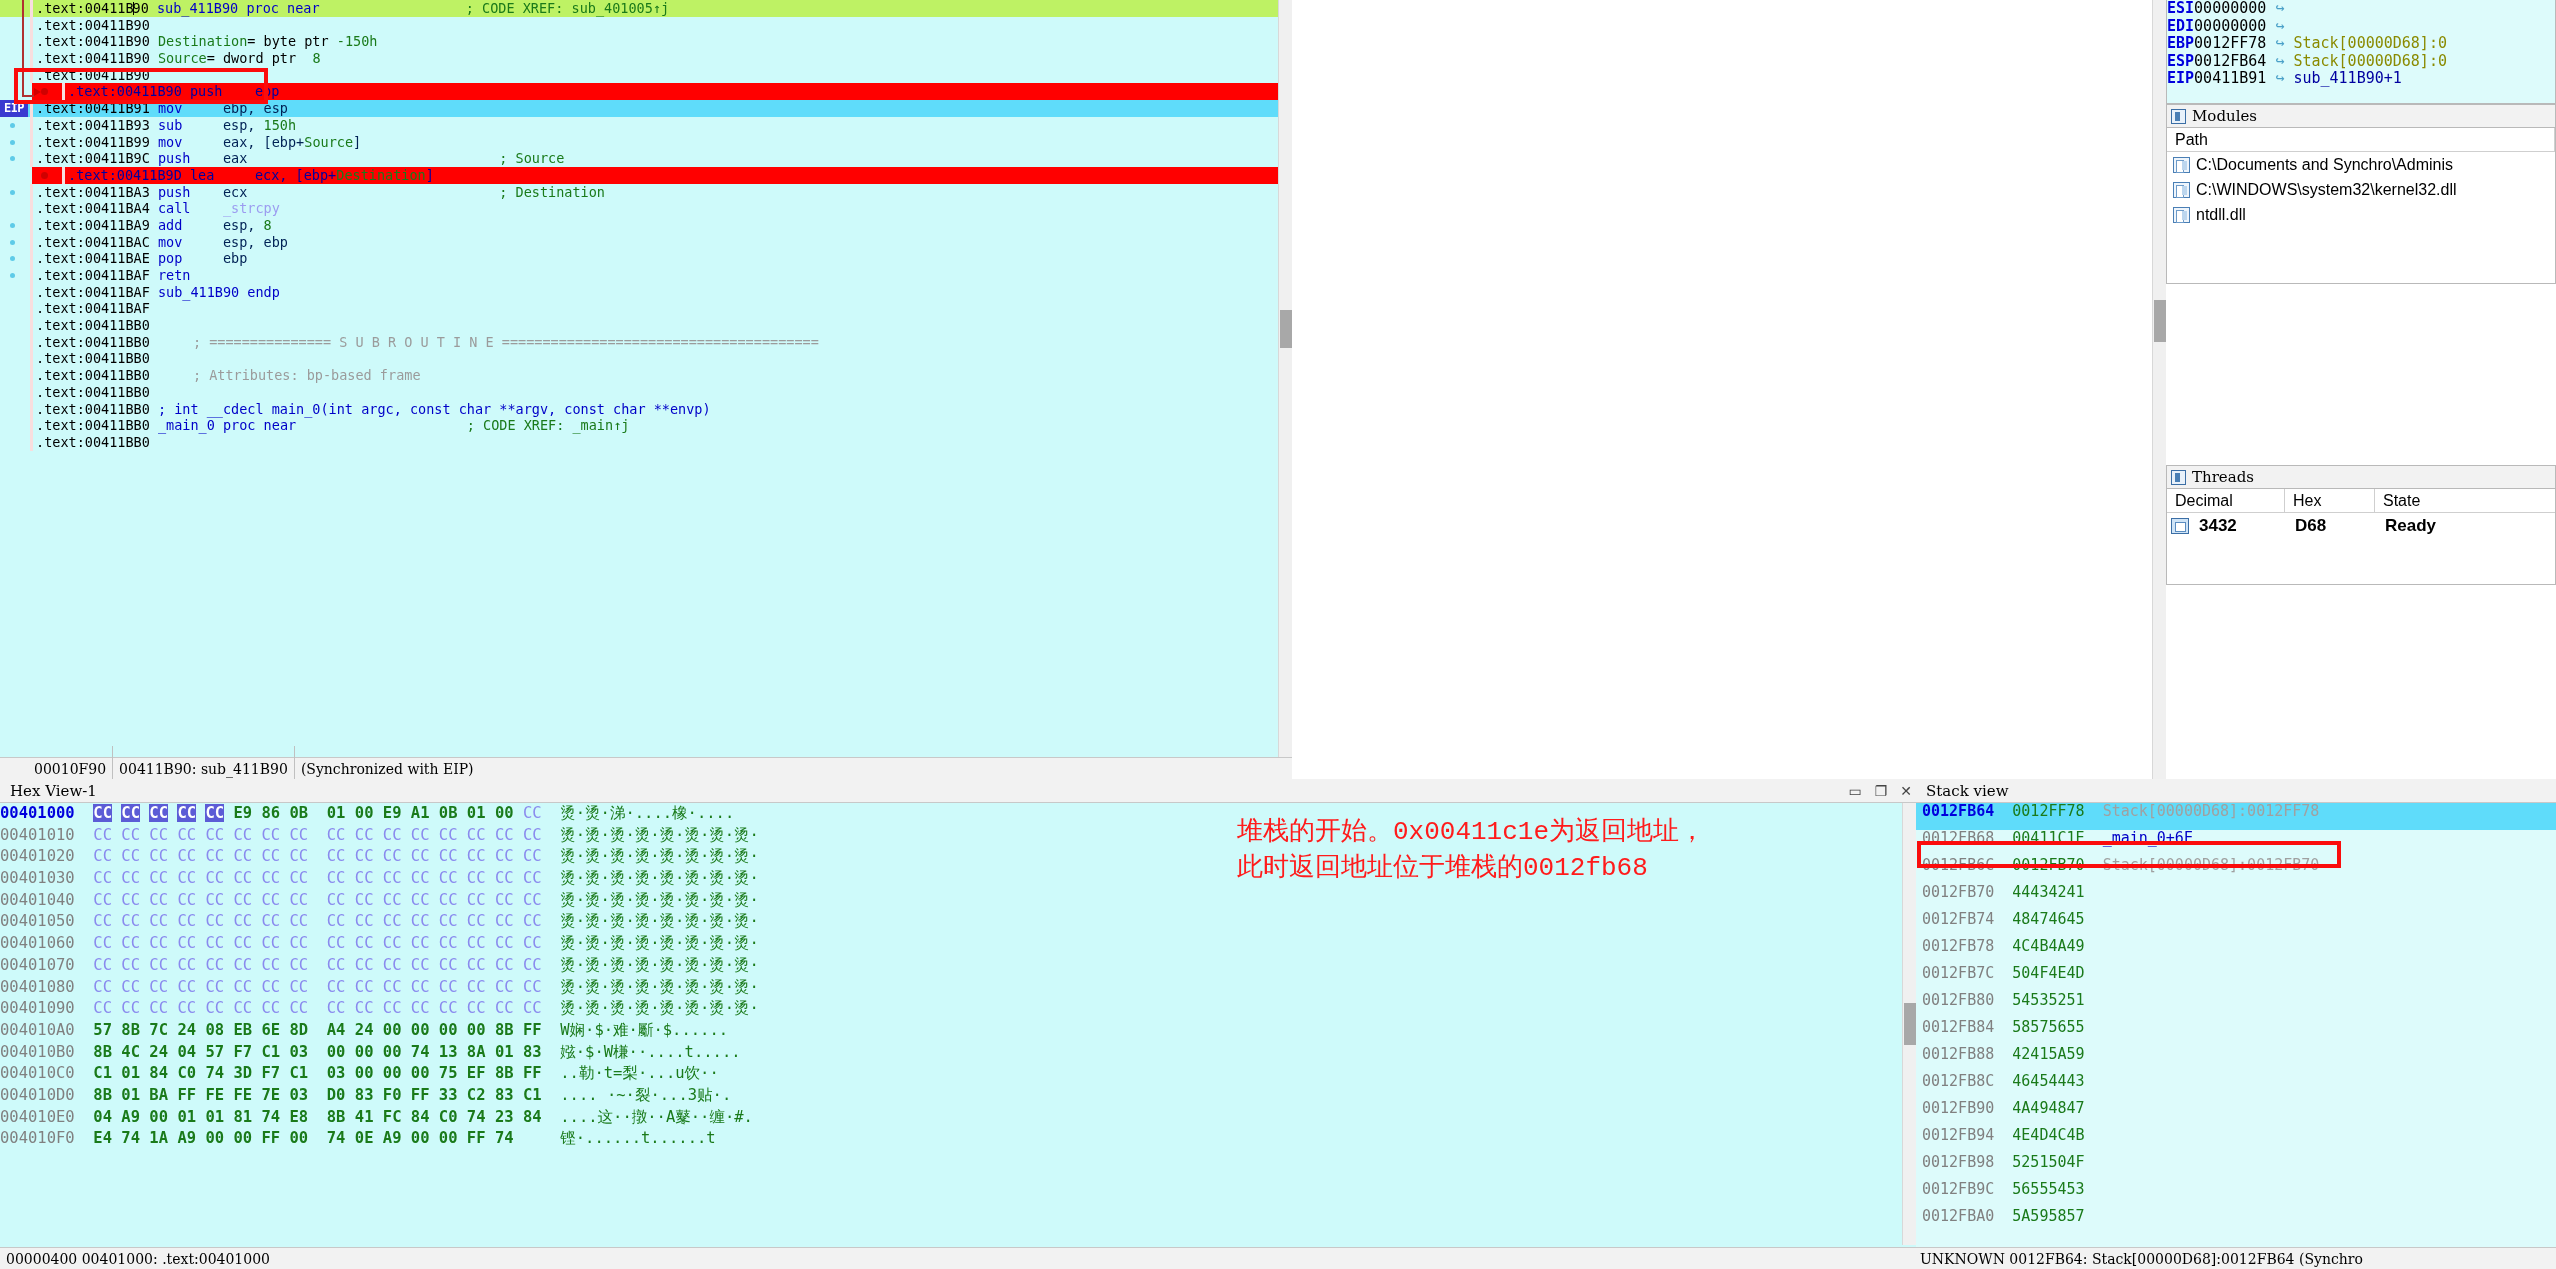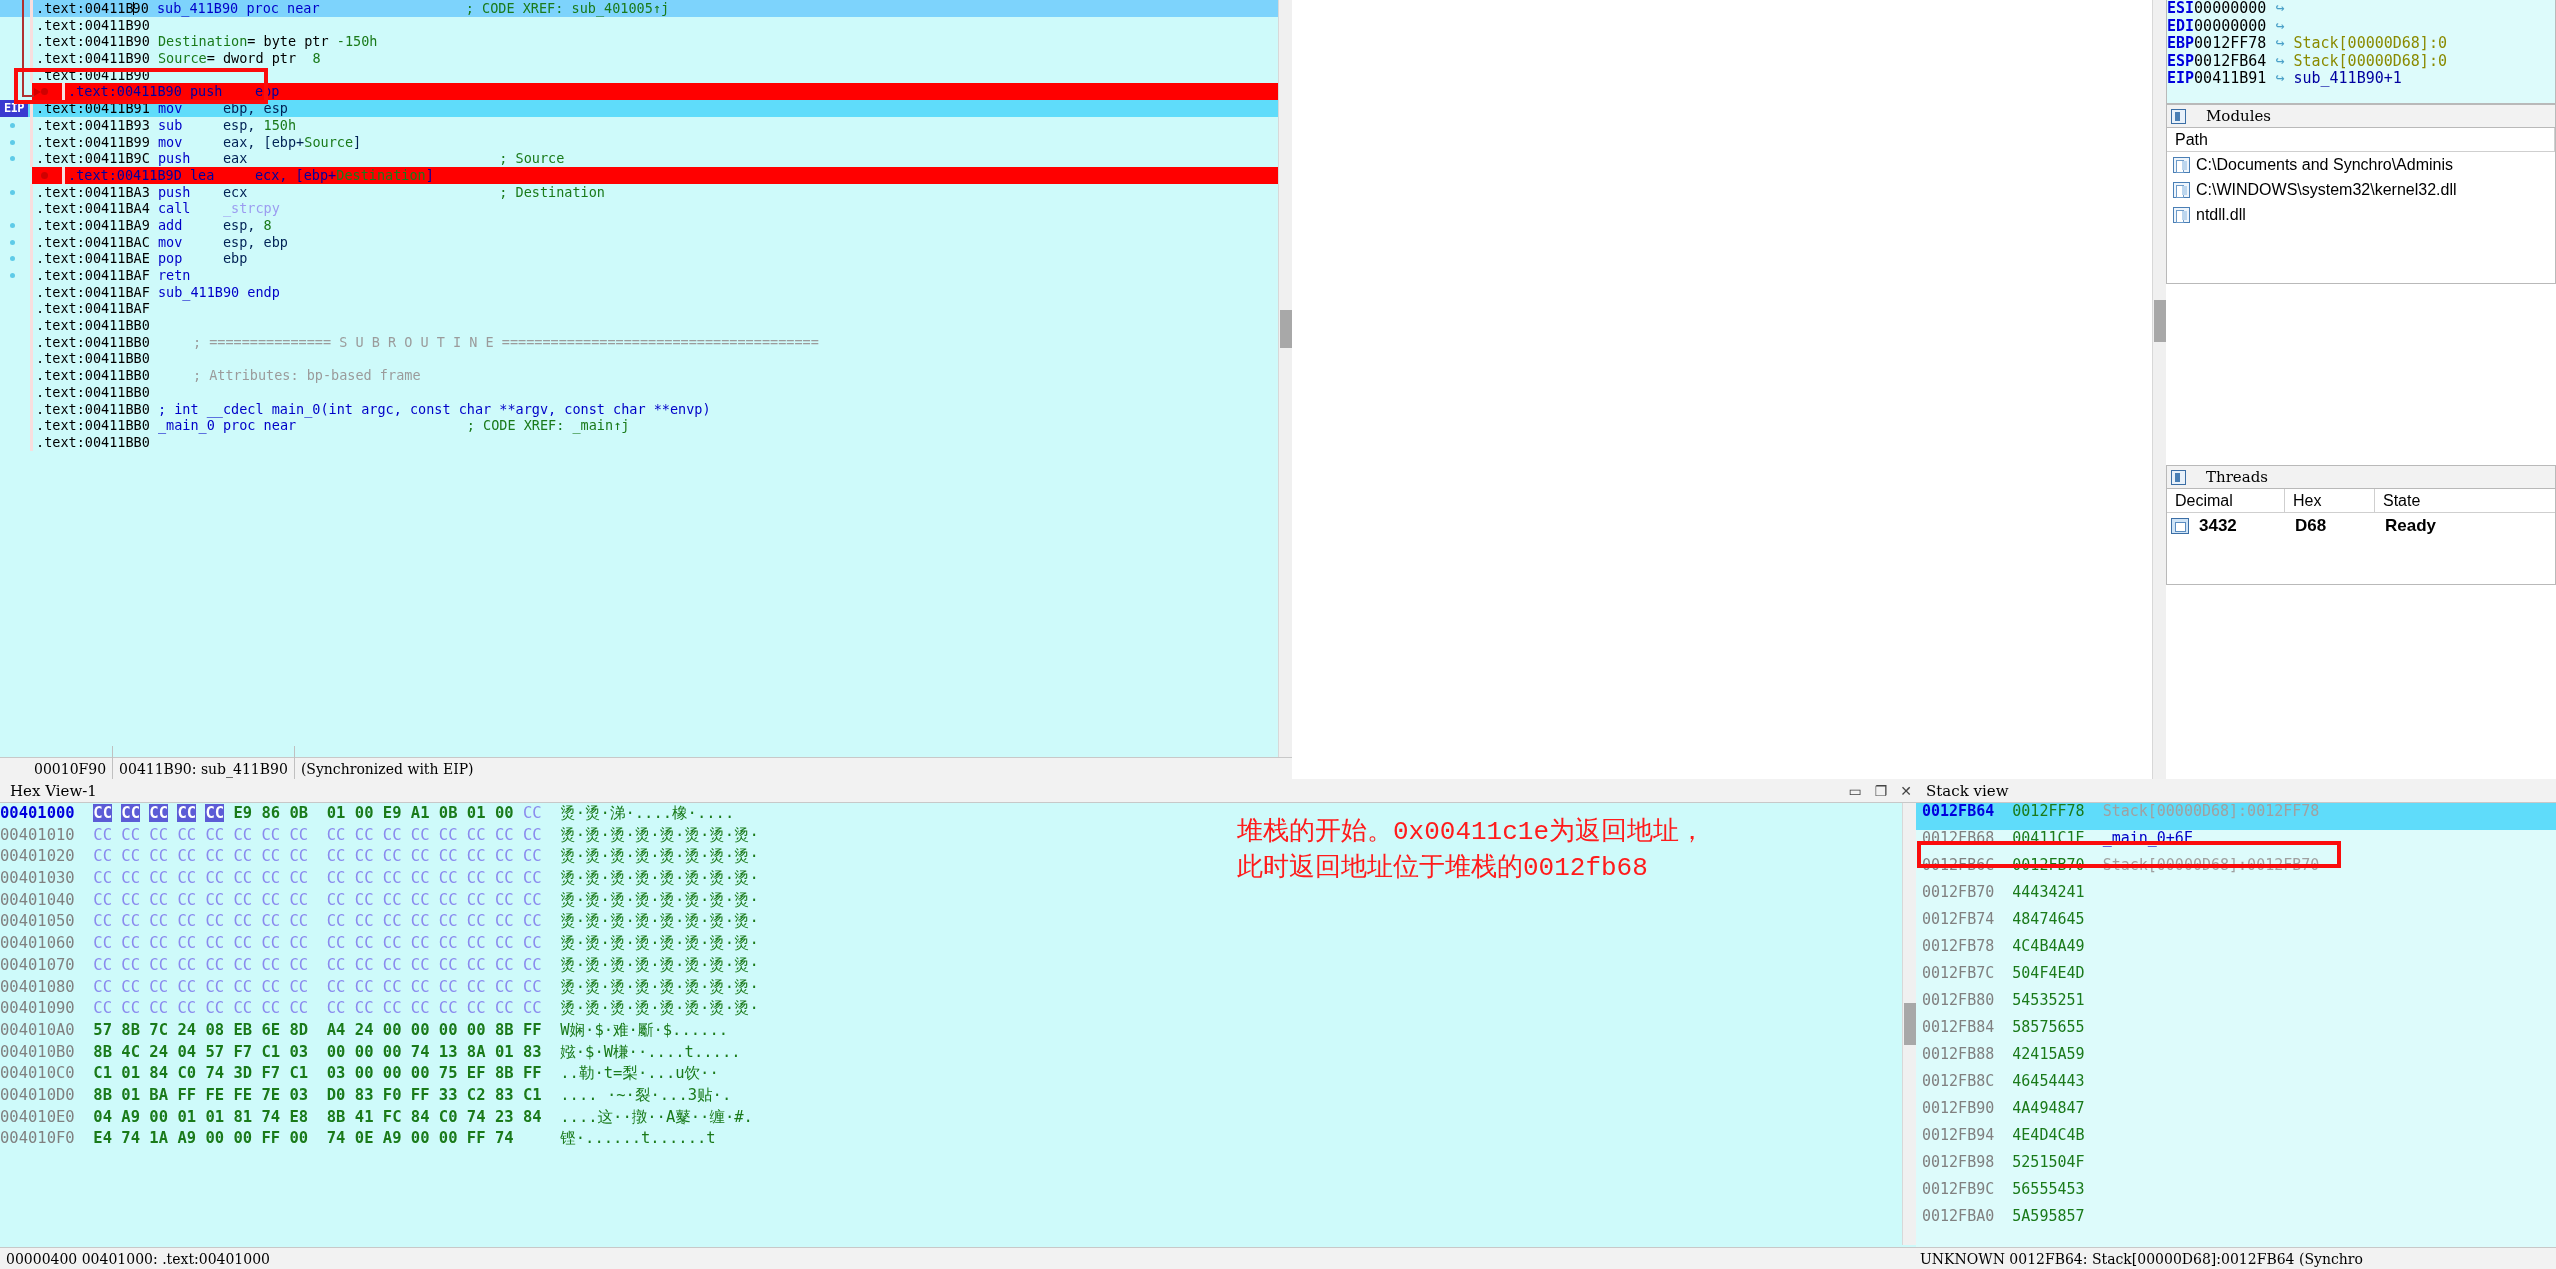--- a/index.html
+++ b/index.html
@@ -43,21 +43,21 @@
   .reg  { color: #002255; }
   .num  { color: #1a7a1a; }
   .var  { color: #1a7a1a; }
   .cmt  { color: #1a7a1a; }
   .dim  { color: #9b9b9b; margin-left: 35px; }
   .lib  { color: #9c9cf0; }
   .nm   { color: #0000c8; }
   .r-hl { background: #ff0000 !important; margin-left: 32px; }
   .r-hl .addr, .r-hl .mn, .r-hl .reg { color: #0000a0; }
   .r-eip { background: #5fdcfa; }
-  .r-head { background: #7dd3fc; }
+  .r-head { background: #bef264; }
   .bp-dot {
     position: absolute; left: 9px; top: 5px;
     width: 7px; height: 7px; border-radius: 50%;
     background: #d00000;
   }
   .bp-arrow {
     position: absolute; left: 2px; top: 5px;
     width: 0; height: 0;
     border-left: 7px solid #d00000;
     border-top: 4px solid transparent;
@@ -129,21 +129,21 @@
   .regarrow{ color: #4aa0c8; }
   .regref  { color: #8a8a00; }
   .regsym  { color: #0000a0; }
 
   .panel-title {
     height: 24px; line-height: 24px;
     background: #f2f2f2;
     border: 1px solid #b9b9b9;
     font-family: "DejaVu Serif", serif; font-size: 15px;
     color: #000; padding-left: 4px;
-    display: flex; align-items: center; gap: 20px;
+    display: flex; align-items: center; gap: 6px;
   }
   .panel-title .ticon {
     width: 15px; height: 15px; flex: 0 0 15px;
     border: 1px solid #3b6ea5; background: #e8f1fa;
     position: relative;
   }
   .panel-title .ticon::after {
     content: ""; position: absolute; left: 3px; top: 2px;
     width: 5px; height: 9px; background: #4a7fb5;
   }

